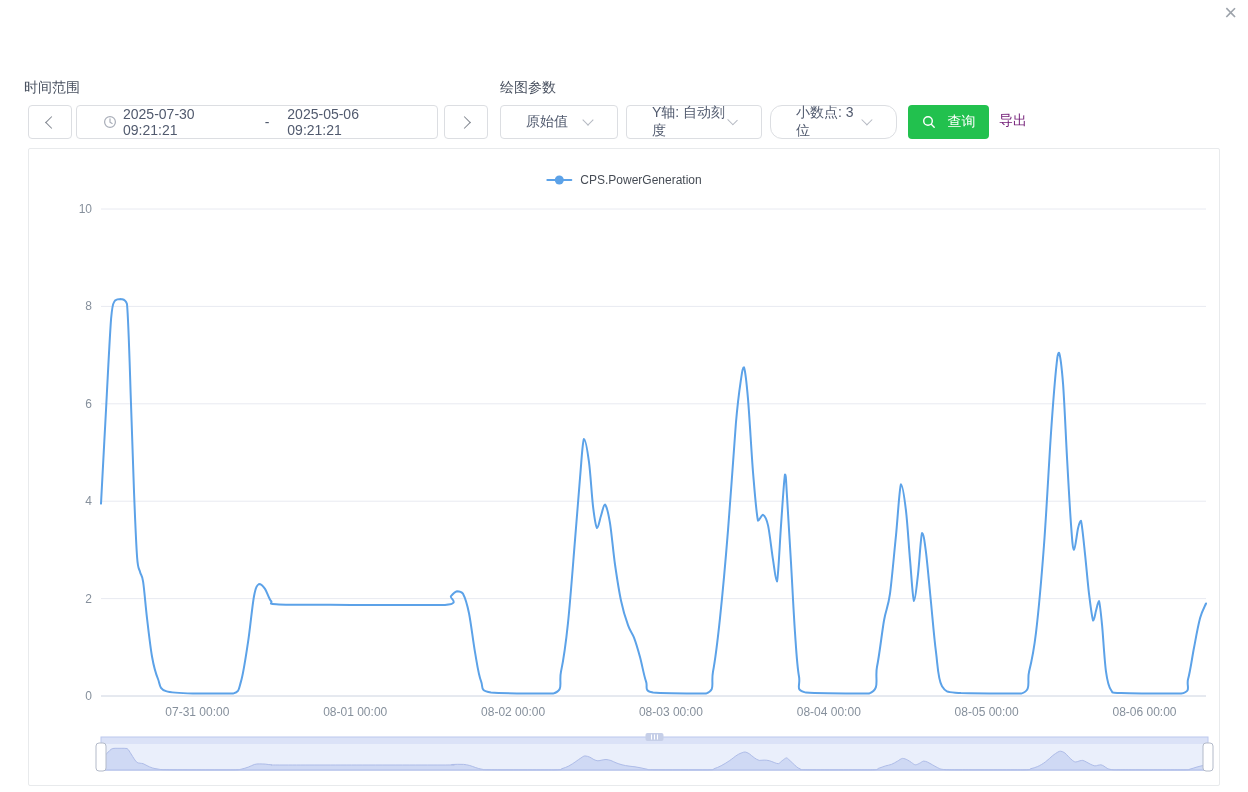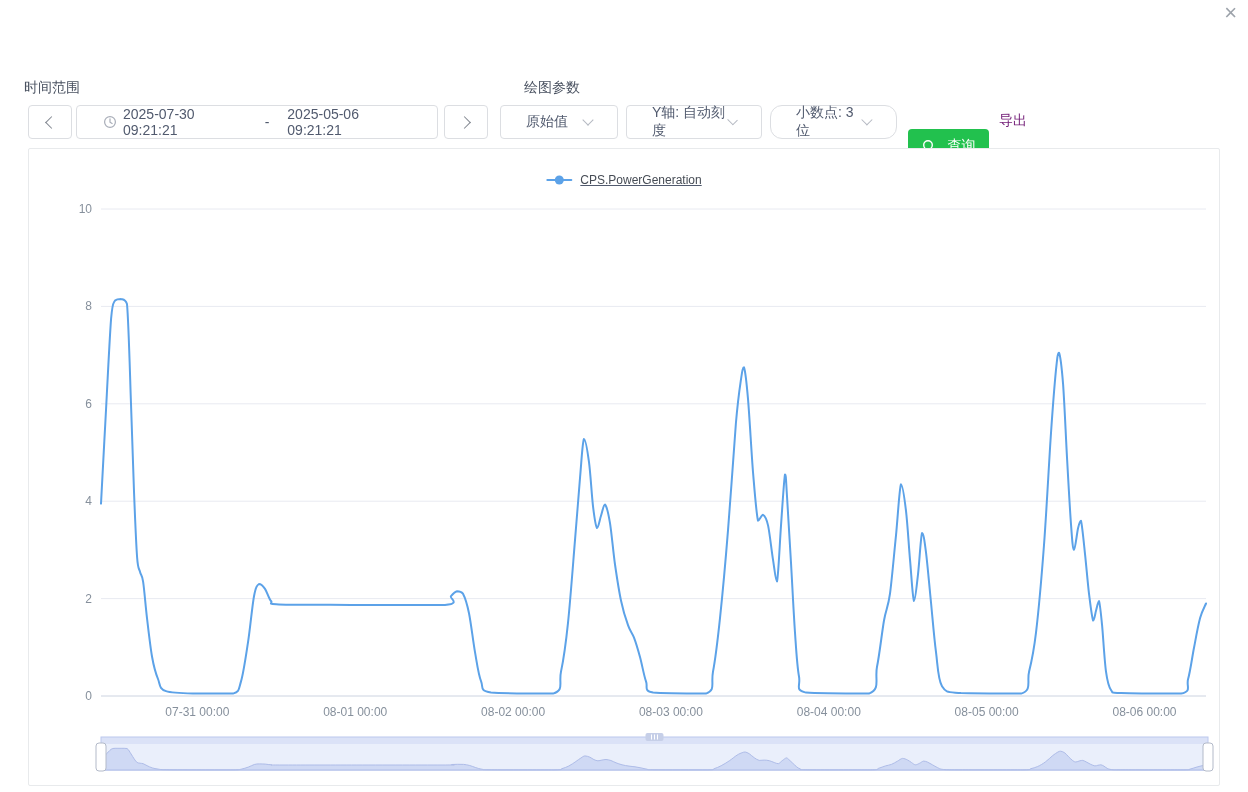--- a/index.html
+++ b/index.html
@@ -1,45 +1,45 @@
 <!DOCTYPE html>
 <html><head>
 <meta charset="utf-8">
 <style>
   html,body{margin:0;padding:0;background:#fff;}
   body{width:1248px;height:792px;position:relative;overflow:hidden;
        font-family:"Liberation Sans","DejaVu Sans",sans-serif;color:#515a6e;}
   .close{position:absolute;top:0px;right:11px;font-size:22px;line-height:26px;color:#9da3ab;cursor:pointer;}
   .grp-label{position:absolute;font-size:14px;color:#4a5261;}
   .lbl-time{left:24px;top:79px;}
-  .lbl-params{left:524px;top:79px;}
+  .lbl-params{left:500px;top:79px;}
   .ctl{position:absolute;top:105px;height:34px;box-sizing:border-box;background:#fff;
        border:1px solid #dcdee2;border-radius:4px;display:flex;align-items:center;font-size:14px;color:#515a6e;}
   .nav-btn{justify-content:center;cursor:pointer;padding:0;}
   .btn-prev{left:28px;width:44px;}
   .btn-next{left:444px;width:44px;}
   .chev{display:inline-block;width:8px;height:8px;border-left:1.5px solid #80868f;border-bottom:1.5px solid #80868f;}
   .chev-left{transform:rotate(45deg);margin-left:3px;}
   .chev-right{transform:rotate(225deg);margin-right:3px;}
   .chev-down{width:7px;height:7px;border-color:#b5b9c2;transform:rotate(-45deg);margin-top:-4px;}
   .date-input{left:76px;width:362px;padding:0 26px;cursor:pointer;}
   .date-input .clock{margin-right:6px;flex:none;}
   .date-input .sep{margin:0 18px;color:#515a6e;}
   .select{padding:0 25px;justify-content:space-between;cursor:pointer;}
   .sel-1{left:500px;width:118px;}
   .sel-2{left:626px;width:136px;}
   .sel-3{left:770px;width:127px;border-radius:12px;}
   .query-btn{left:908px;width:81px;border:none;background:#22c14e;color:#fff;justify-content:center;
-             gap:12px;cursor:pointer;font-size:14px;margin-top:24px;}
+             gap:12px;cursor:pointer;font-size:14px;}
   .query-btn svg{flex:none;}
   .export-link{position:absolute;left:999px;top:112px;font-size:14px;color:#2d8cf0;text-decoration:none;cursor:pointer;}
   .chart-card{position:absolute;left:28px;top:148px;width:1190px;height:636px;
               border:1px solid #e8eaec;border-radius:2px;background:#fff;}
   .legend{position:absolute;left:50%;top:24px;transform:translateX(-50%);display:flex;align-items:center;
-          gap:8px;cursor:pointer;z-index:2;text-decoration:underline;}
+          gap:8px;cursor:pointer;z-index:2;}
   .legend-marker{position:relative;width:26px;height:2px;background:#5ca2e8;border-radius:1px;display:inline-block;}
   .legend-dot{position:absolute;left:50%;top:50%;width:9px;height:9px;border-radius:50%;
               background:#5ca2e8;transform:translate(-50%,-50%);}
   .legend-text{font-size:12px;color:#464c55;}
   #chart-svg{position:absolute;left:0;top:0;}
   #chart-svg text.tick{font-size:12px;fill:#86909c;font-family:"Liberation Sans","DejaVu Sans",sans-serif;}
 </style>
 </head>
 <body>
 

